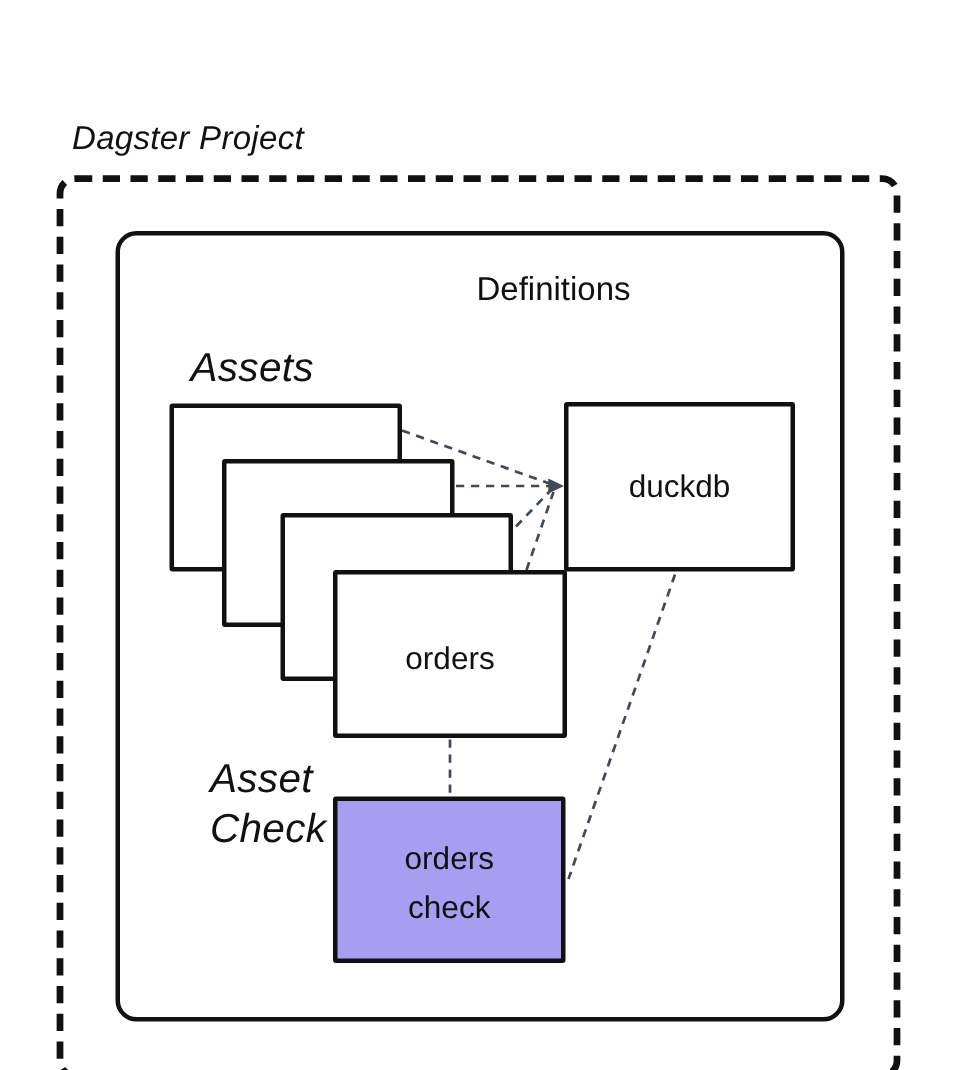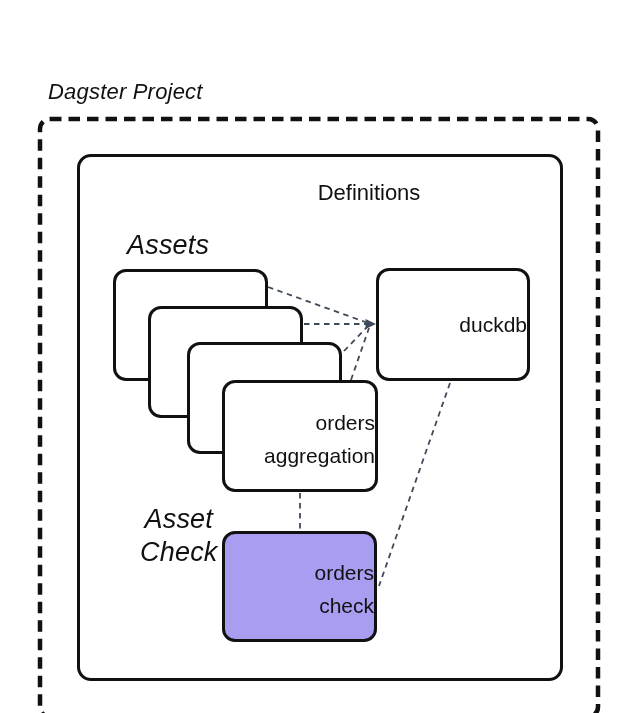--- a/index.html
+++ b/index.html
@@ -61,32 +61,31 @@
     font-weight: 500;
     letter-spacing: 0.2px;
     white-space: nowrap;
   }
   .assets-label   { left: 127px; top: 186px; }
   .resource-label { left: 387px; top: 185px; }
   .asset-check-label {
     left: 140px;
     top: 459px;
     line-height: 33px;
-    text-align: center;
   }
   .asset-check-label span { display: block; }
   .card {
     position: absolute;
     box-sizing: border-box;
     background: #ffffff;
     border: 3.5px solid #111111;
-    border-radius: 13px;
+    border-radius: 2px;
     display: flex;
     flex-direction: column;
-    align-items: flex-end;
+    align-items: center;
     justify-content: center;
     font-size: 21px;
     line-height: 33px;
     text-align: center;
   }
   .card.stack1 { left: 113px; top: 225px; width: 155px; height: 112px; }
   .card.stack2 { left: 148px; top: 262px; width: 155px; height: 112px; }
   .card.stack3 { left: 187px; top: 298px; width: 155px; height: 112px; }
   .card.front  { left: 222px; top: 336px; width: 156px; height: 112px; padding-top: 6px; }
   .card.duckdb { left: 376px; top: 224px; width: 154px; height: 113px; }
@@ -122,21 +121,20 @@
   <div class="definitions-box"></div>
   <div class="definitions-label">Definitions</div>
 
   <div class="group-label assets-label">Assets</div>
 
   <div class="card stack1"></div>
   <div class="card stack2"></div>
   <div class="card stack3"></div>
   <div class="card front">
     <span>orders</span>
-    <span>aggregation</span>
   </div>
 
   <div class="card duckdb">
     <span>duckdb</span>
   </div>
 
   <div class="group-label asset-check-label">
     <span>Asset</span>
     <span>Check</span>
   </div>

